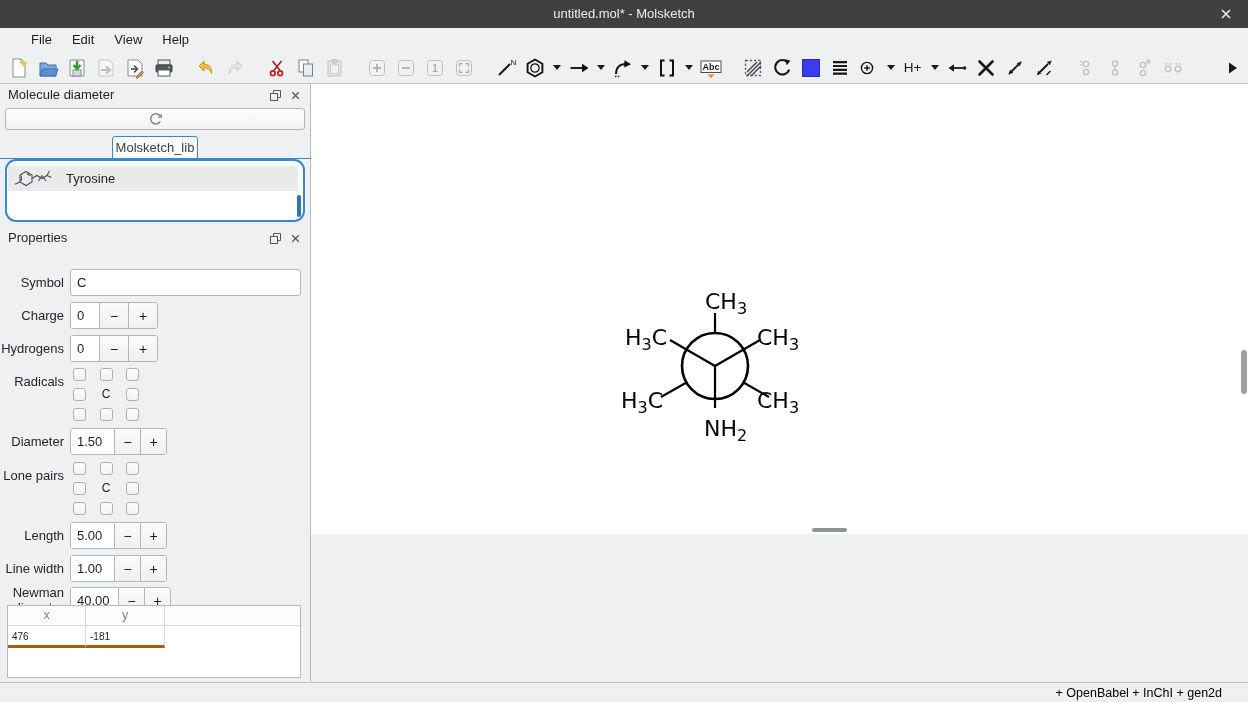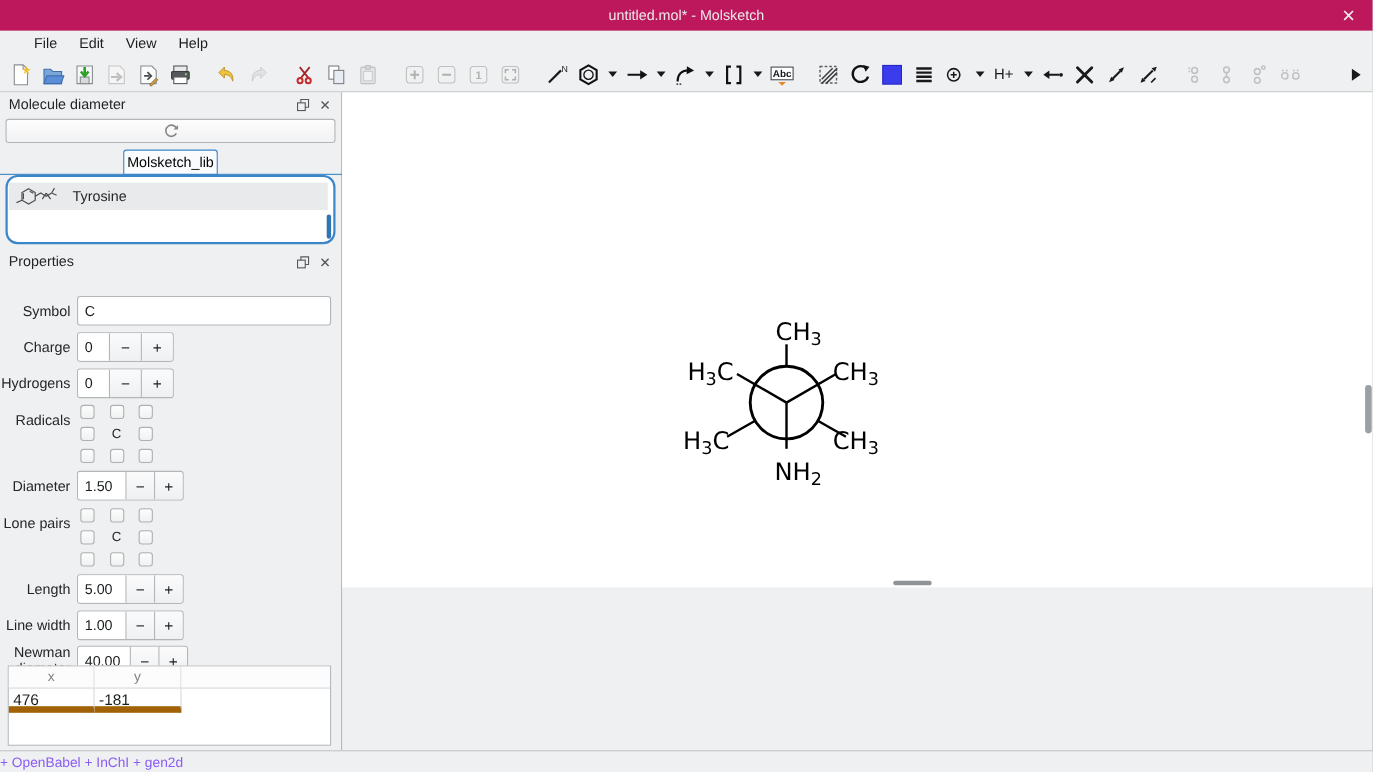--- a/index.html
+++ b/index.html
@@ -1,21 +1,21 @@
 <!DOCTYPE html>
 <html><head>
 <meta charset="utf-8">
 <style>
   * { margin:0; padding:0; box-sizing:border-box; }
   html,body { background:#9a9a9a; }
   body { font-family:"Liberation Sans","DejaVu Sans",sans-serif; }
   .window { position:relative; width:1248px; height:702px; background:#eff0f1; overflow:hidden; }
 
   
-  .titlebar { position:absolute; top:0; left:0; width:100%; height:28px; background:#be185d; }
+  .titlebar { position:absolute; top:0; left:0; width:100%; height:28px; background:#404040; }
   .titlebar .title { position:absolute; left:0; width:100%; text-align:center; line-height:28px; font-size:13px; color:#e9ebec; }
   .win-close { position:absolute; right:6px; top:0; width:32px; height:28px; display:flex; align-items:center; justify-content:center; background:none; border:0; cursor:default; }
 
   
   .menubar { position:absolute; top:28px; left:0; width:100%; height:24px; background:#eff0f1; display:flex; align-items:center; padding-left:22px; }
   .menu-item { font-size:13px; color:#1b1e20; padding:0 10px; line-height:24px; }
   .menu-item:first-child { padding-left:9px; }
 
   
   .toolbar { position:absolute; top:52px; left:0; width:100%; height:32px; background:#eff0f1; border-bottom:1px solid #c3c6c8; display:flex; align-items:center; padding:0 4px; }
@@ -28,21 +28,21 @@
   .ext { margin-left:auto; width:22px; }
 
   
   .dock { position:absolute; top:84px; left:0; width:311px; height:598px; background:#eff0f1; border-right:1px solid #b6babd; }
   .phead { position:absolute; left:8px; font-size:13px; color:#232629; }
   .pbtn { position:absolute; width:18px; height:16px; background:none; border:0; display:flex; align-items:center; justify-content:center; padding:0; }
 
   .refresh-btn { position:absolute; top:24px; left:5px; width:300px; height:22px; border:1px solid #b3b6b8; border-radius:3px; background:linear-gradient(#fdfdfd,#f1f2f3); display:flex; align-items:center; justify-content:center; }
 
   .tab-underline { position:absolute; top:74px; left:0; width:311px; height:1px; background:#3a86c8; }
-  .tab { position:absolute; top:52px; left:112px; width:86px; height:23px; background:#fafbfc; border:1px solid #3a86c8; border-radius:3px 3px 0 0; text-align:center; line-height:21px; font-size:13px; color:#000000; z-index:2; }
+  .tab { position:absolute; top:52px; left:112px; width:86px; height:23px; background:#fafbfc; border:1px solid #3a86c8; border-radius:3px 3px 0 0; text-align:center; line-height:21px; font-size:13px; color:#404040; z-index:2; }
 
   .listbox { position:absolute; top:75px; left:5px; width:300px; height:63px; background:#fff; border:2px solid #3a86c8; border-radius:11px; }
   .lib-row { position:absolute; top:5px; left:1px; width:290px; height:25px; background:#e9eaeb; display:flex; align-items:center; }
   .lib-row .lbl { font-size:13px; color:#232629; margin-left:8px; }
   .lib-scroll { position:absolute; right:2px; top:34px; width:4px; height:22px; background:#2f74b4; border-radius:2px; }
 
   
   .prow { position:absolute; left:0; width:311px; height:27px;margin-top:16px; }
   .plabel { position:absolute; left:0; top:0; width:64px; text-align:right; font-size:13px; line-height:27px; color:#232629; }
   .plabel.two { line-height:15px; padding-top:0; top:-2px; }
@@ -56,33 +56,33 @@
   .spin-btn.w29 { width:29px; } .spin-btn.w26 { width:26px; }
 
   .cbgrid { position:absolute; left:73px; display:grid; grid-template-columns:repeat(3,13px); grid-auto-rows:13px; column-gap:13.5px; row-gap:7px; }
   .cb { width:13px; height:13px; border:1px solid #aeb1b3; border-radius:3px; background:linear-gradient(#fdfdfd,#f0f1f2); }
   .cbc { font-size:12px; line-height:13px; text-align:center; color:#232629; }
 
   .coords { position:absolute; left:7px; top:521px; width:294px; height:73px; background:#fff; border:1px solid #b6b9bb; }
   .crow { display:flex; }
   .th { height:20px; border-right:1px solid #d7d9da; border-bottom:1px solid #d7d9da; color:#7d8184; text-align:center; line-height:19px; font-size:12.5px; background:#fcfcfd; }
   .th.c1 { width:78px; } .th.c2 { width:79px; } .th.fill { flex:1; border-right:0; }
-  .td { height:22px; border-right:1px solid #d7d9da; border-bottom:6px solid #a16207; line-height:21px; padding-left:4px; font-size:14px; color:#1b1e20; }
+  .td { height:22px; border-right:1px solid #d7d9da; border-bottom:3px solid #a16207; line-height:21px; padding-left:4px; font-size:10px; color:#1b1e20; }
   .td.c1 { width:78px; } .td.c2 { width:79px; }
 
   
   .canvas { position:absolute; top:84px; left:311px; width:937px; height:450px; background:#fff; }
   .canvas svg { position:absolute; top:0; left:0; }
   .mol-text { font-family:"DejaVu Sans","Liberation Sans",sans-serif; font-size:22px; fill:#000; }
   .mol-text .s { font-size:16px; }
   .vscroll { position:absolute; right:1px; top:266px; width:6px; height:44px; background:#9aa0a4; border-radius:3px; }
   .hscroll { position:absolute; left:501px; bottom:2px; width:35px; height:4px; background:#8f9497; border-radius:2px; }
 
   
-  .statusbar { position:absolute; bottom:0; left:0; width:100%; height:20px; background:#eff0f1; border-top:1px solid #c3c6c8; display:flex; align-items:center; padding-right:26px; font-size:12.5px; color:#8b5cf6; }
+  .statusbar { position:absolute; bottom:0; left:0; width:100%; height:20px; background:#eff0f1; border-top:1px solid #c3c6c8; display:flex; justify-content:flex-end; align-items:center; padding-right:26px; font-size:12.5px; color:#000000; }
 </style>
 </head>
 <body>
 
 <div class="window">
 
   <div class="titlebar">
     <span class="title">untitled.mol* - Molsketch</span>
     <button class="win-close">
       <svg width="12" height="12" viewBox="0 0 12 12">

